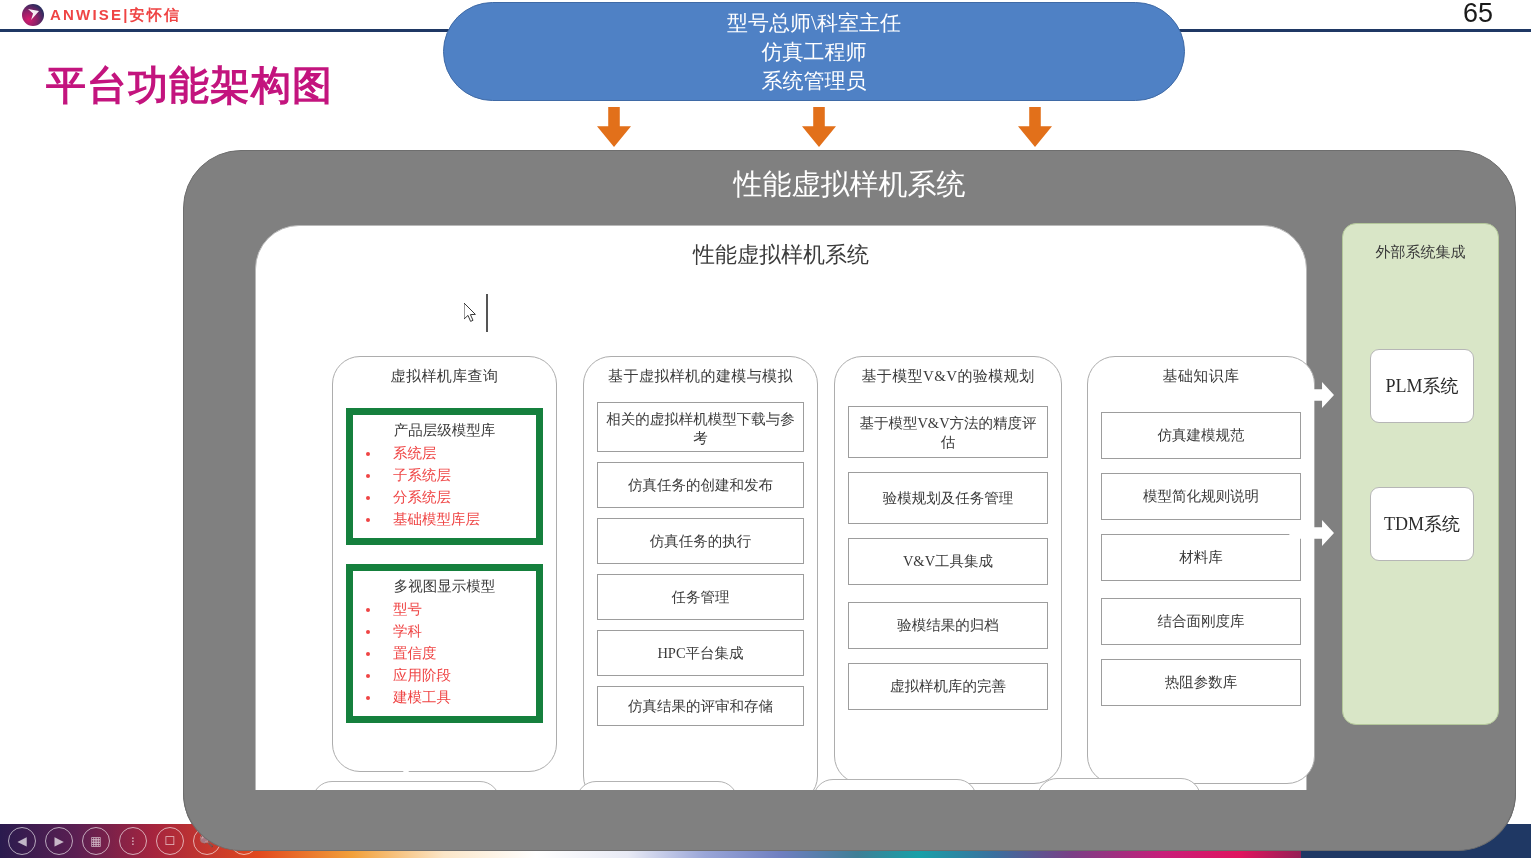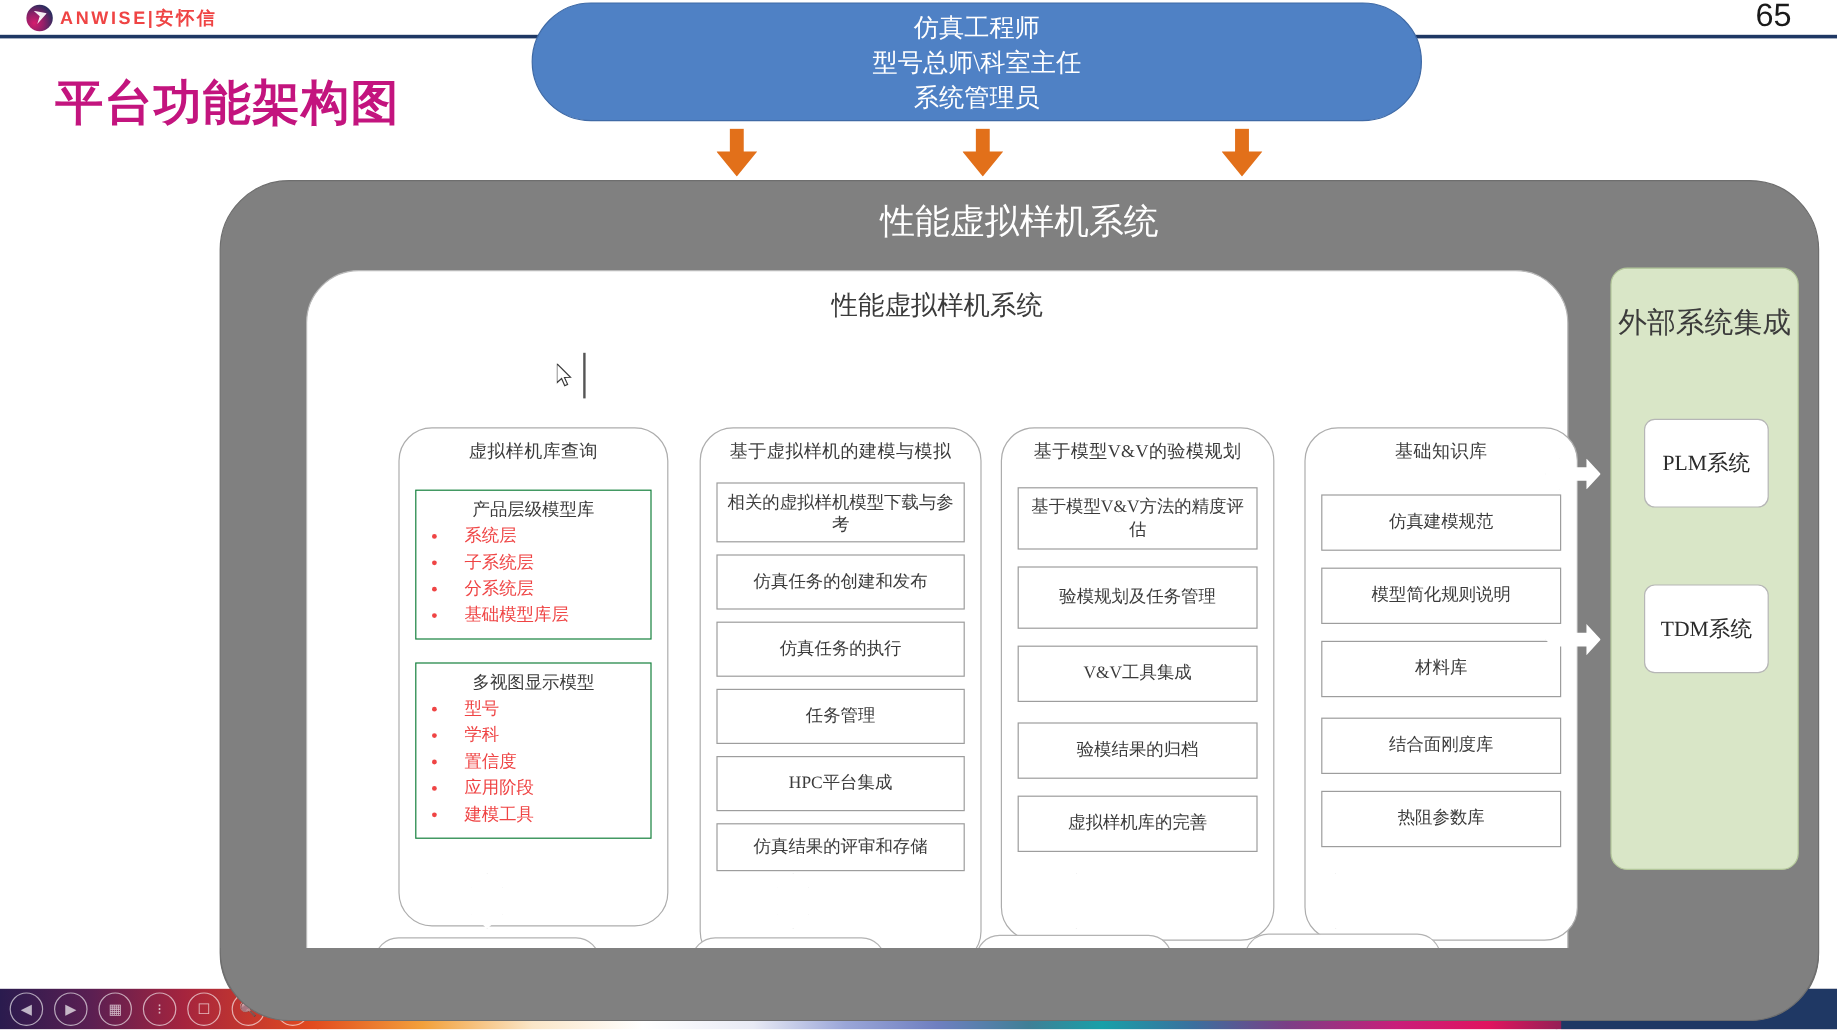--- a/index.html
+++ b/index.html
@@ -150,21 +150,21 @@
     font-size: 14.5px;
     text-align: center;
     padding: 7px 4px;
     box-sizing: border-box;
     line-height: 19px;
   }
   .chip + .chip { margin-top: 10px; }
 
   
   .listbox {
-    border: 1px solid #15803d;
+    border: 7px solid #15803d;
     background: #ffffff;
     padding: 6px 8px 8px 8px;
     box-sizing: border-box;
   }
   .listbox + .listbox { margin-top: 19px; }
   .listbox-head {
     text-align: center;
     color: #3b3b3b;
     font-size: 14.5px;
     margin-bottom: 2px;
@@ -186,23 +186,22 @@
     position: absolute;
     left: 1158px; top: 72px;
     width: 155px; height: 500px;
     background: #d9e6c7;
     border: 1px solid #b3c79a;
     border-radius: 14px;
   }
   .green-title {
     text-align: center;
     color: #3b3b3b;
-    font-size: 24px;
-    padding-top: 9px;
-    margin-top: 20px;
+    font-size: 15px;
+    padding-top: 19px;
   }
   .ext-chip {
     position: absolute;
     left: 27px;
     width: 102px; height: 72px;
     background: #ffffff;
     border: 1px solid #b6b6b6;
     border-radius: 9px;
     display: flex; align-items: center; justify-content: center;
     color: #2b2b2b;
@@ -315,22 +314,22 @@
   <div class="logo-wrap">
     <span class="logo-mark"></span>
     <span class="logo-text">ANWISE|安怀信</span>
   </div>
 
   <div class="page-num">65</div>
 
   <div class="slide-title">平台功能架构图</div>
 
   <div class="roles-pill">
+    <div>型号总师\科室主任</div>
     <div>仿真工程师</div>
-    <div>型号总师\科室主任</div>
     <div>系统管理员</div>
   </div>
 
   <div class="arrow-down-orange" style="left:597px; top:107px;"></div>
   <div class="arrow-down-orange" style="left:802px; top:107px;"></div>
   <div class="arrow-down-orange" style="left:1018px; top:107px;"></div>
 
   <div class="gray-box">
 
     <div class="gray-title">性能虚拟样机系统</div>

